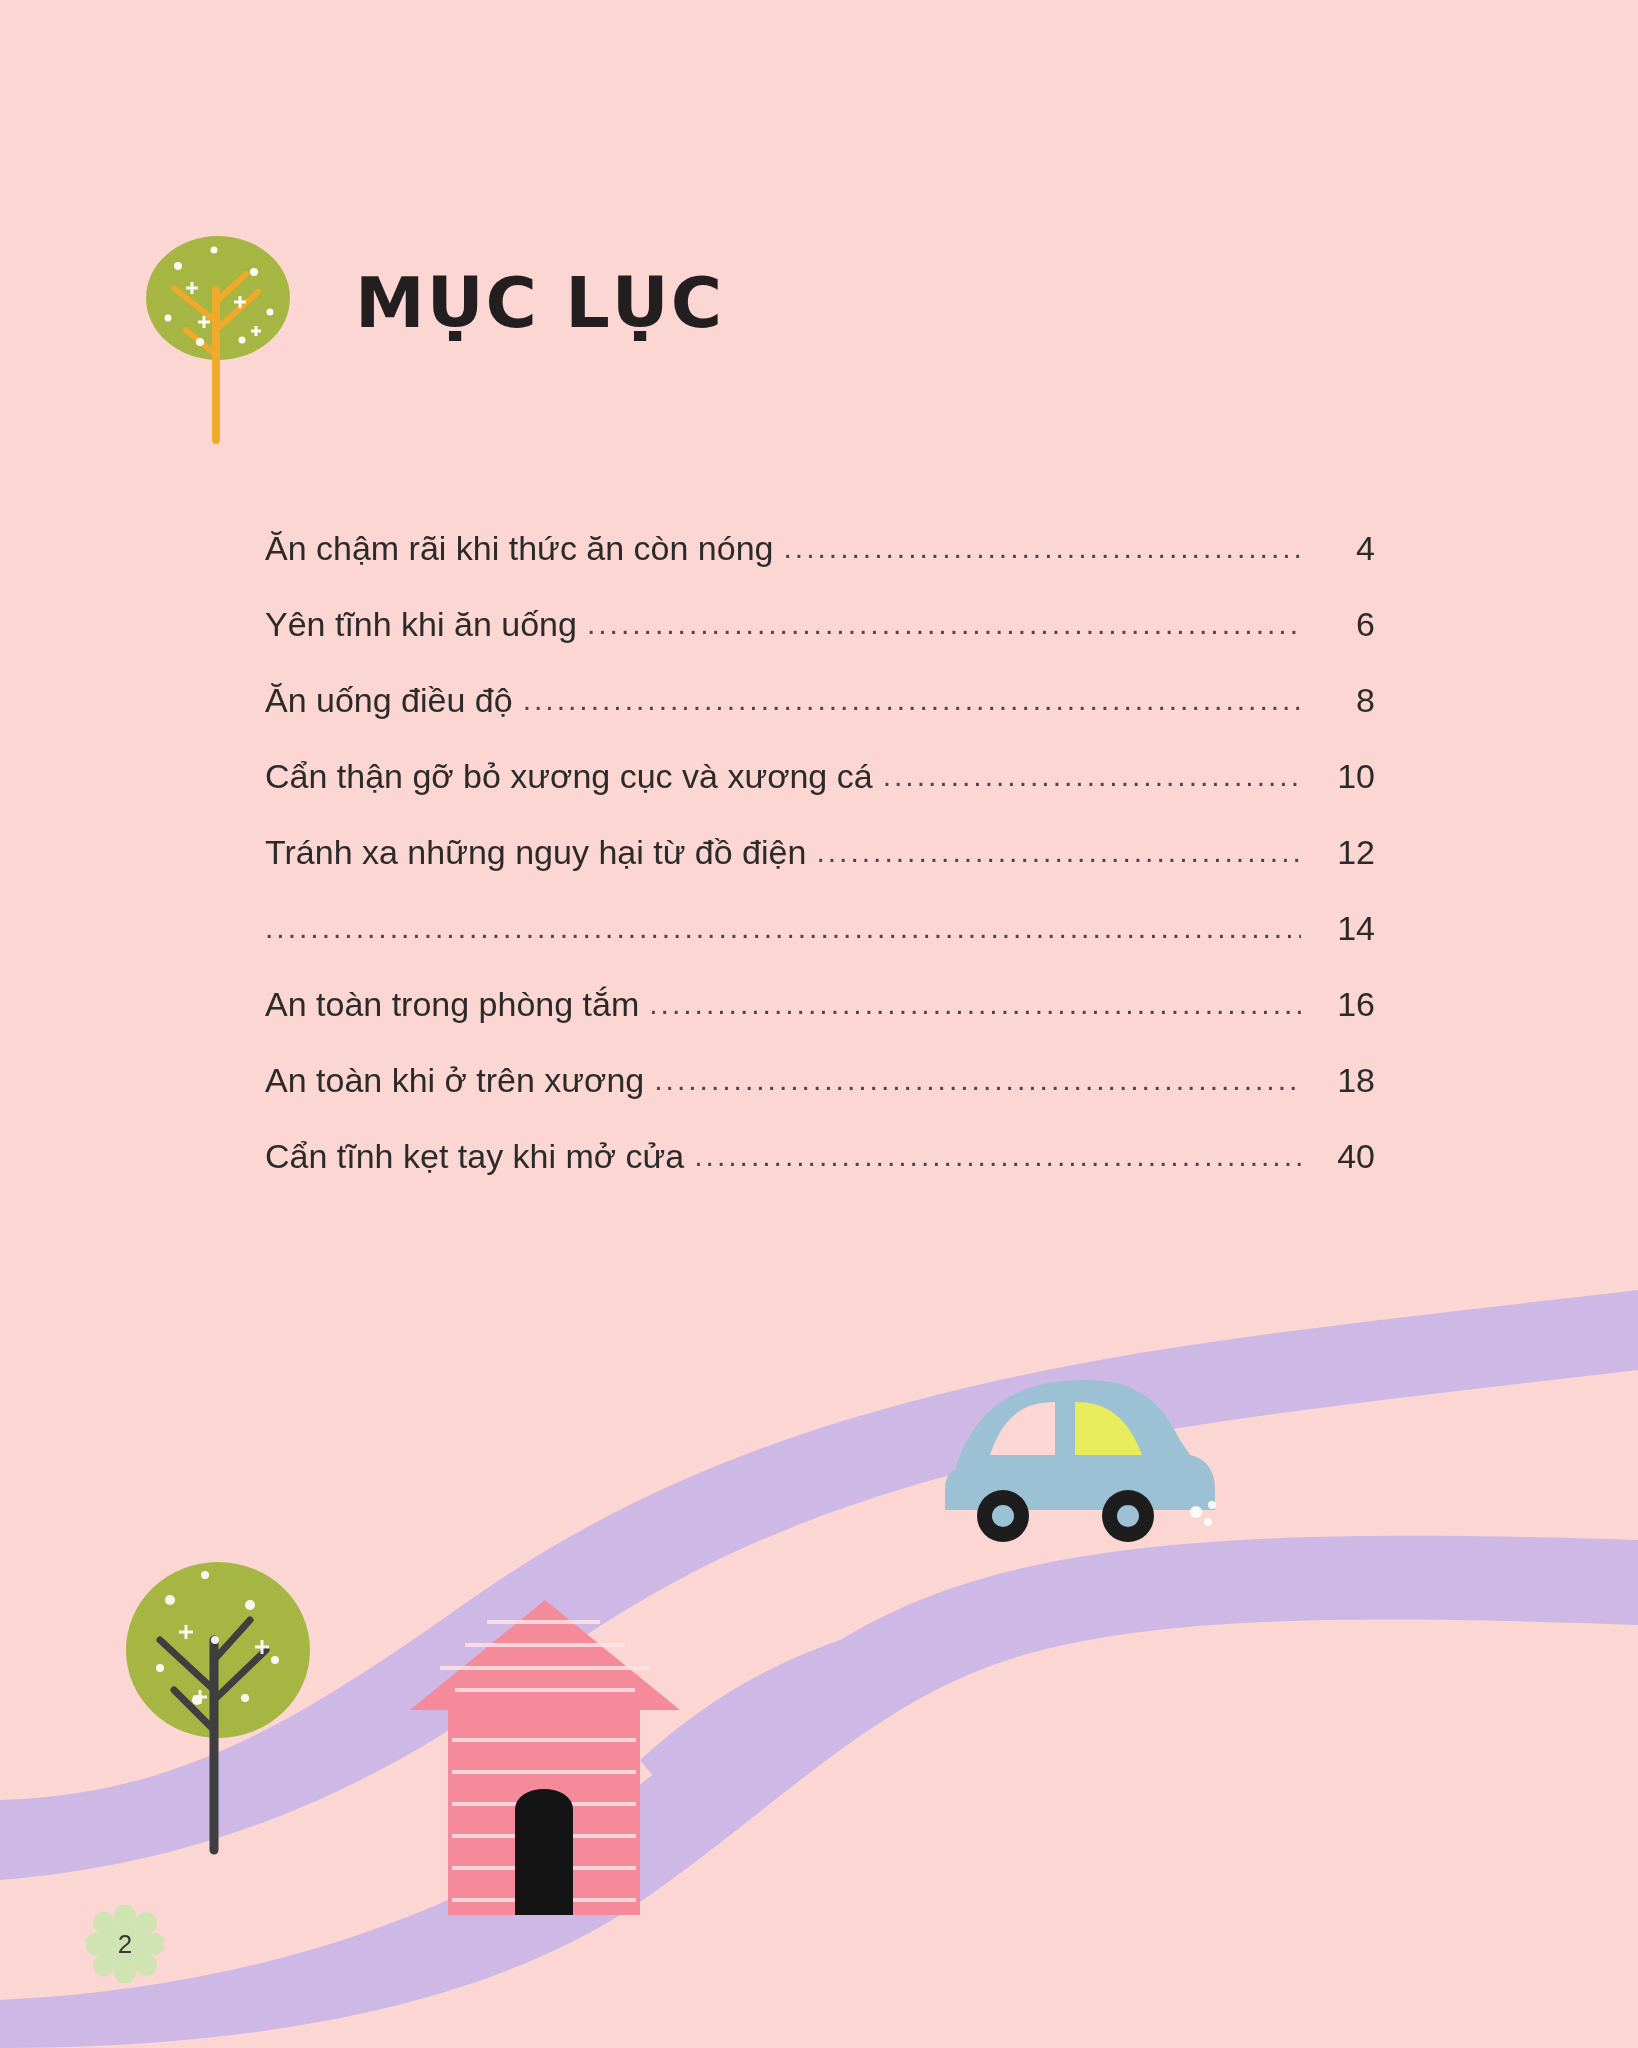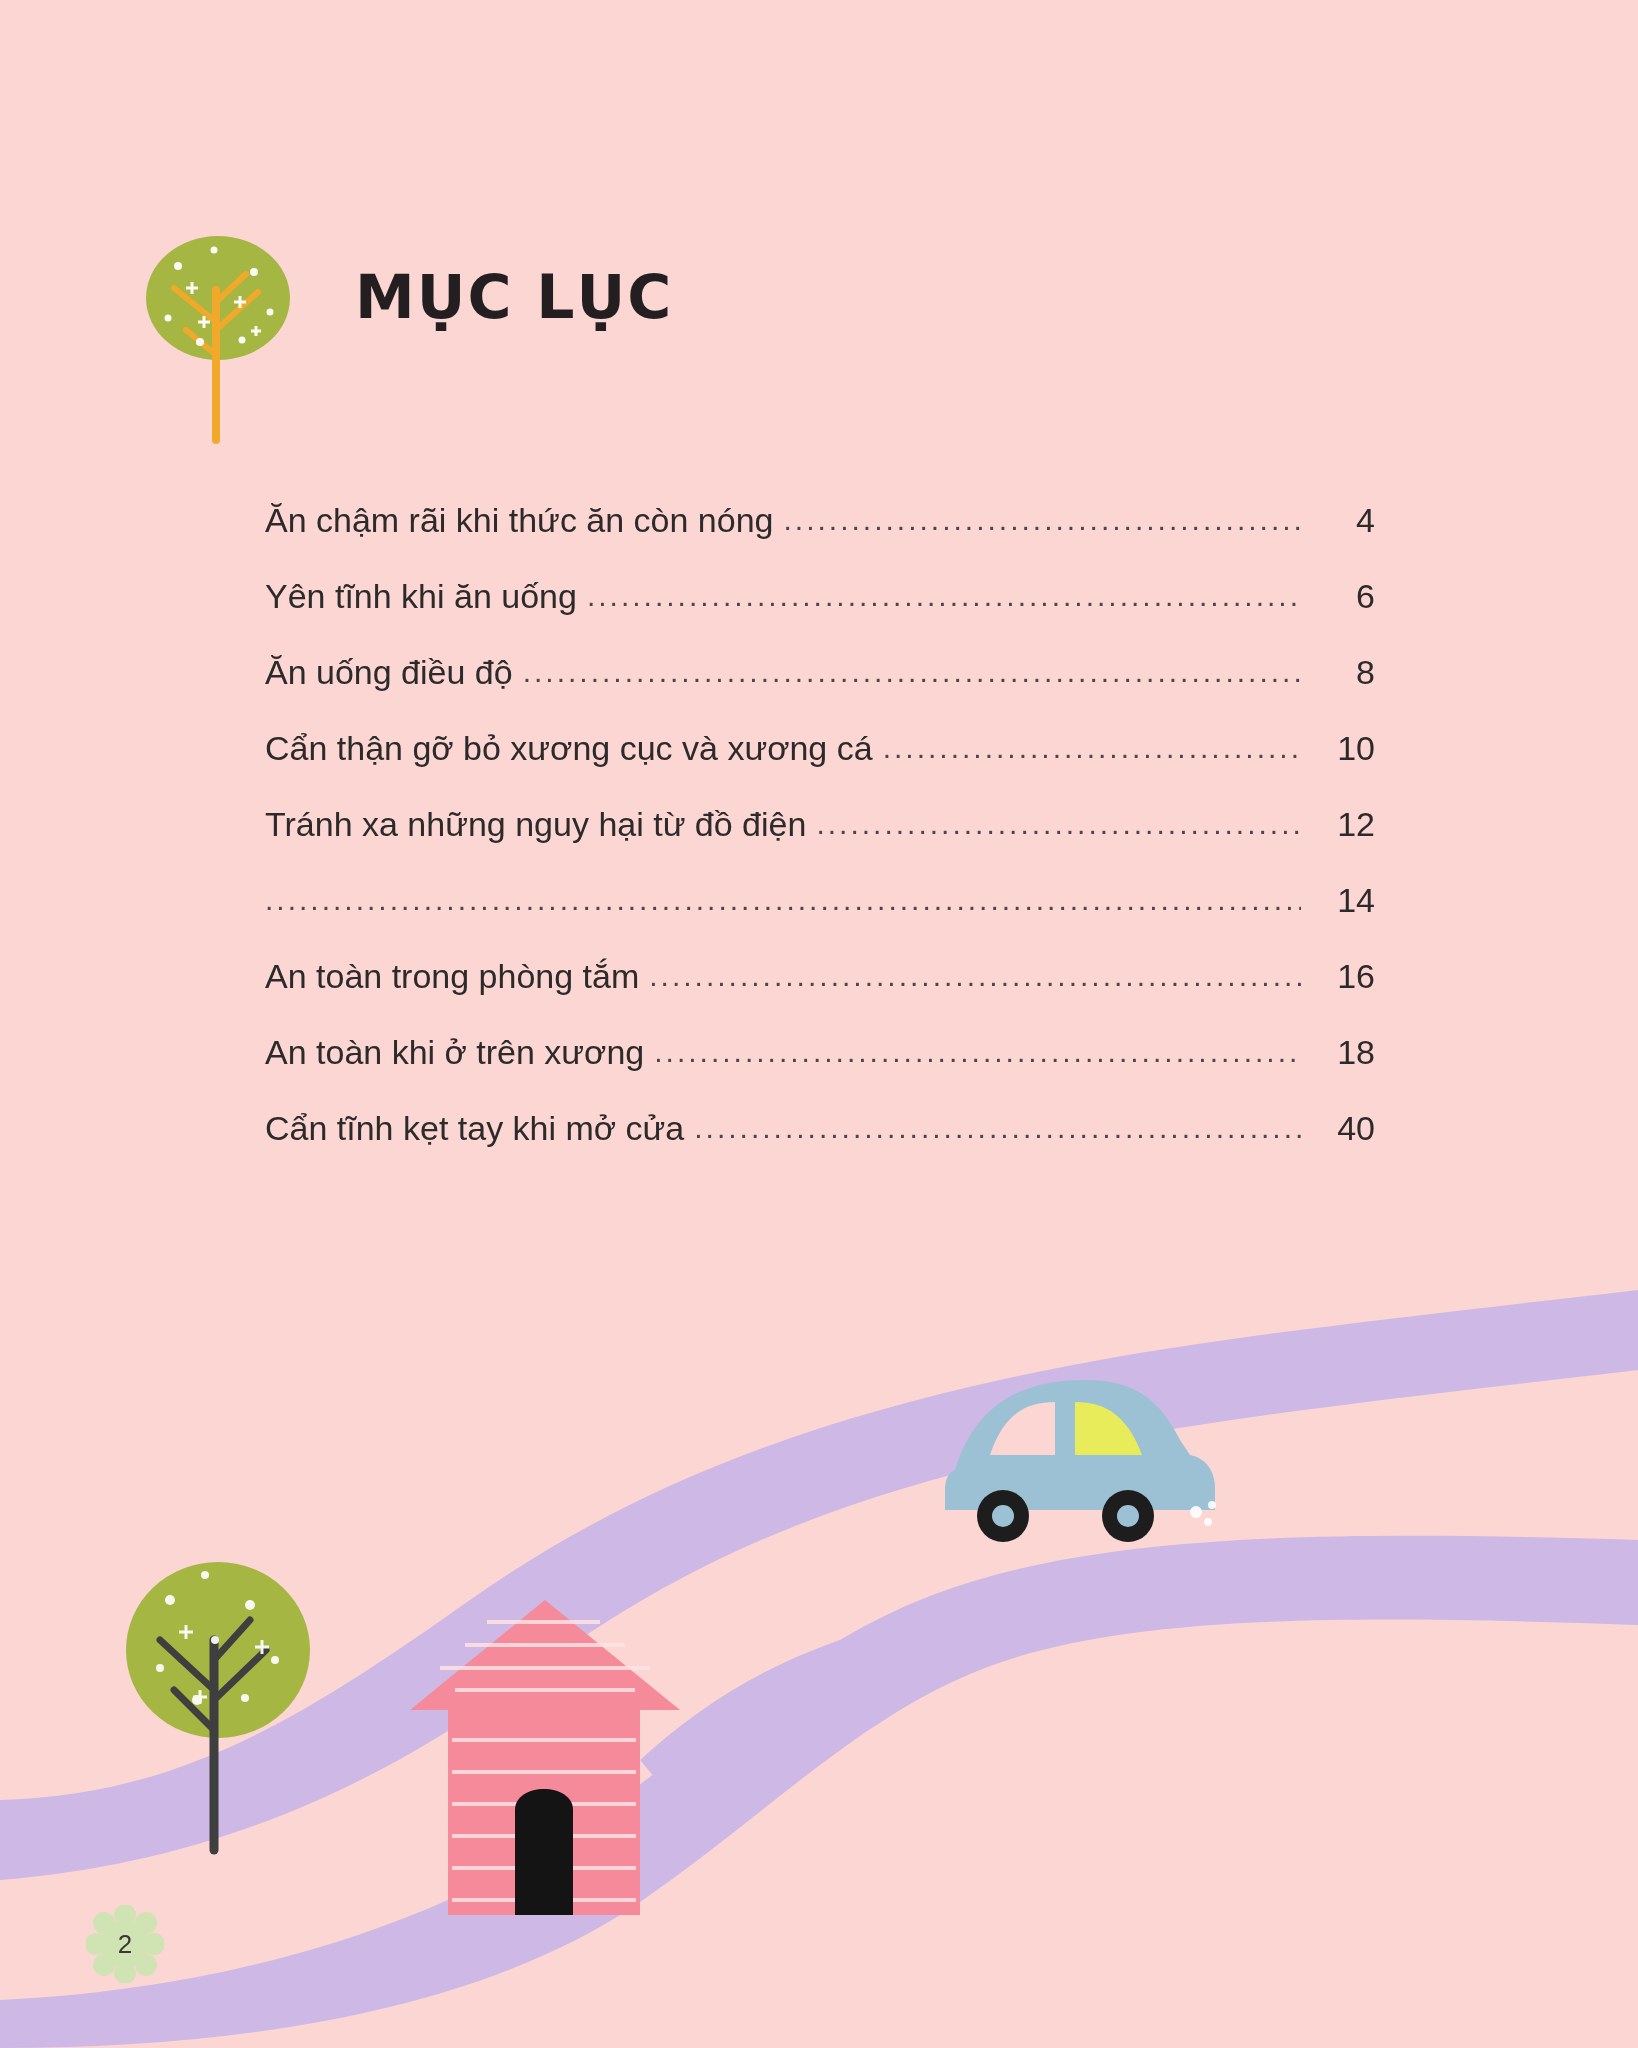--- a/index.html
+++ b/index.html
@@ -45,31 +45,31 @@
     top: 0;
     width: 180px;
     height: 230px;
   }
   .title {
     position: absolute;
     left: 225px;
     top: 32px;
     font-family: "DejaVu Sans", sans-serif;
     font-weight: bold;
-    font-size: 60px;
+    font-size: 70px;
     letter-spacing: 2px;
     color: #231f20;
     white-space: nowrap;
   }
 
   
   .toc {
     position: absolute;
     left: 265px;
-    top: 501px;
+    top: 529px;
     width: 1110px;
   }
   .toc-row {
     display: flex;
     align-items: baseline;
     height: 76px;
     font-size: 34px;
     color: #2d2a2b;
     white-space: nowrap;
   }

